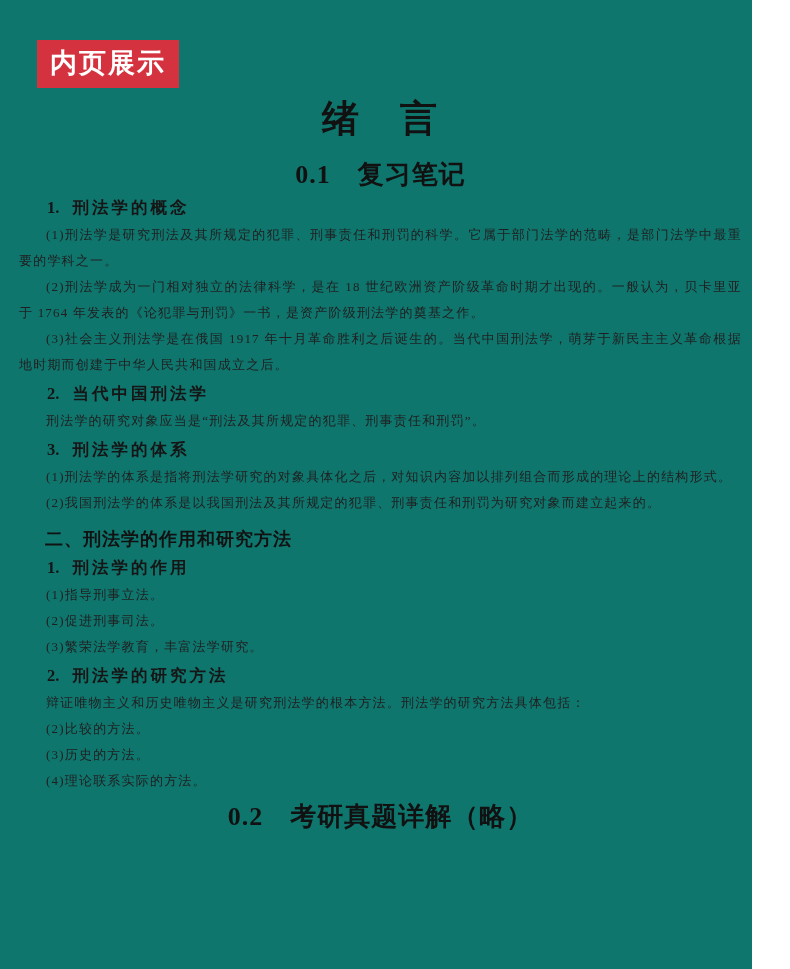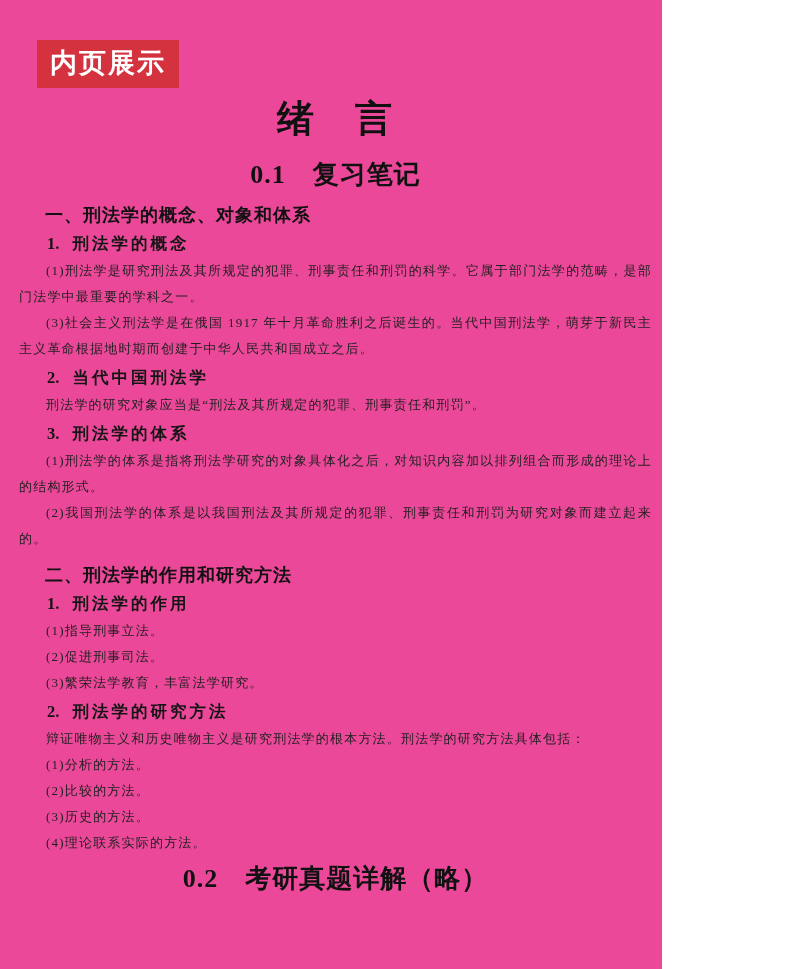--- a/index.html
+++ b/index.html
@@ -1,21 +1,21 @@
 <!DOCTYPE html>
 <html><head>
 <meta charset="utf-8">
 <style>
   html, body { margin: 0; padding: 0; background: #ffffff; }
   .page {
     position: relative;
-    width: 662px;
+    width: 752px;
     height: 969px;
     box-sizing: border-box;
-    background: #ec4899;
+    background: #0f766e;
     padding: 40px 10px 0 19px;
     overflow: hidden;
     font-family: "Liberation Serif", "DejaVu Serif", serif;
     color: #1b1b1b;
   }
   .badge {
     display: inline-block;
     margin-left: 18px;
     padding: 6px 13px 7px;
     font-family: "Liberation Sans", "DejaVu Sans", sans-serif;
@@ -79,25 +79,25 @@
 <body>
 
 <div class="page">
 
   <div class="badge" style="background-color: rgb(213, 50, 63); color: rgb(255, 255, 255);">内页展示</div>
 
   <h1 class="chapter-title">绪　言</h1>
 
   <h2 class="section-title">0.1　复习笔记</h2>
 
-  <h3 class="part-heading">一、刑法学的概念、对象和体系</h3>
 
   <h4 class="num-heading"><span class="num">1.</span><span class="kai">刑法学的概念</span></h4>
 
   <p class="para">(1)刑法学是研究刑法及其所规定的犯罪、刑事责任和刑罚的科学。它属于部门法学的范畴，是部门法学中最重要的学科之一。</p>
+  <p class="para">(2)刑法学成为一门相对独立的法律科学，是在 18 世纪欧洲资产阶级革命时期才出现的。一般认为，贝卡里亚于 1764 年发表的《论犯罪与刑罚》一书，是资产阶级刑法学的奠基之作。</p>
   <p class="para">(3)社会主义刑法学是在俄国 1917 年十月革命胜利之后诞生的。当代中国刑法学，萌芽于新民主主义革命根据地时期而创建于中华人民共和国成立之后。</p>
 
   <h4 class="num-heading"><span class="num">2.</span><span class="kai">当代中国刑法学</span></h4>
 
   <p class="para">刑法学的研究对象应当是“刑法及其所规定的犯罪、刑事责任和刑罚”。</p>
 
   <h4 class="num-heading"><span class="num">3.</span><span class="kai">刑法学的体系</span></h4>
 
   <p class="para">(1)刑法学的体系是指将刑法学研究的对象具体化之后，对知识内容加以排列组合而形成的理论上的结构形式。</p>
   <p class="para">(2)我国刑法学的体系是以我国刑法及其所规定的犯罪、刑事责任和刑罚为研究对象而建立起来的。</p>
@@ -106,20 +106,19 @@
 
   <h4 class="num-heading"><span class="num">1.</span><span class="kai">刑法学的作用</span></h4>
 
   <p class="para">(1)指导刑事立法。</p>
   <p class="para">(2)促进刑事司法。</p>
   <p class="para">(3)繁荣法学教育，丰富法学研究。</p>
 
   <h4 class="num-heading"><span class="num">2.</span><span class="kai">刑法学的研究方法</span></h4>
 
   <p class="para">辩证唯物主义和历史唯物主义是研究刑法学的根本方法。刑法学的研究方法具体包括：</p>
-  <p class="para">(1)分析的方法。</p>
   <p class="para">(2)比较的方法。</p>
   <p class="para">(3)历史的方法。</p>
   <p class="para">(4)理论联系实际的方法。</p>
 
   <h2 class="section-title bottom">0.2　考研真题详解（略）</h2>
 
 </div>
 
 </body></html>

